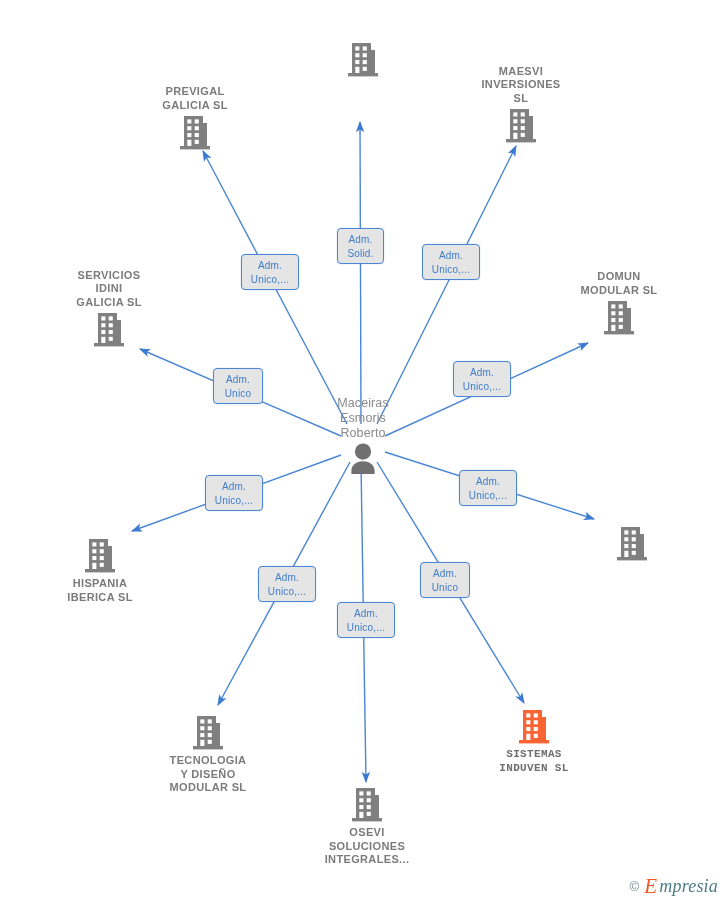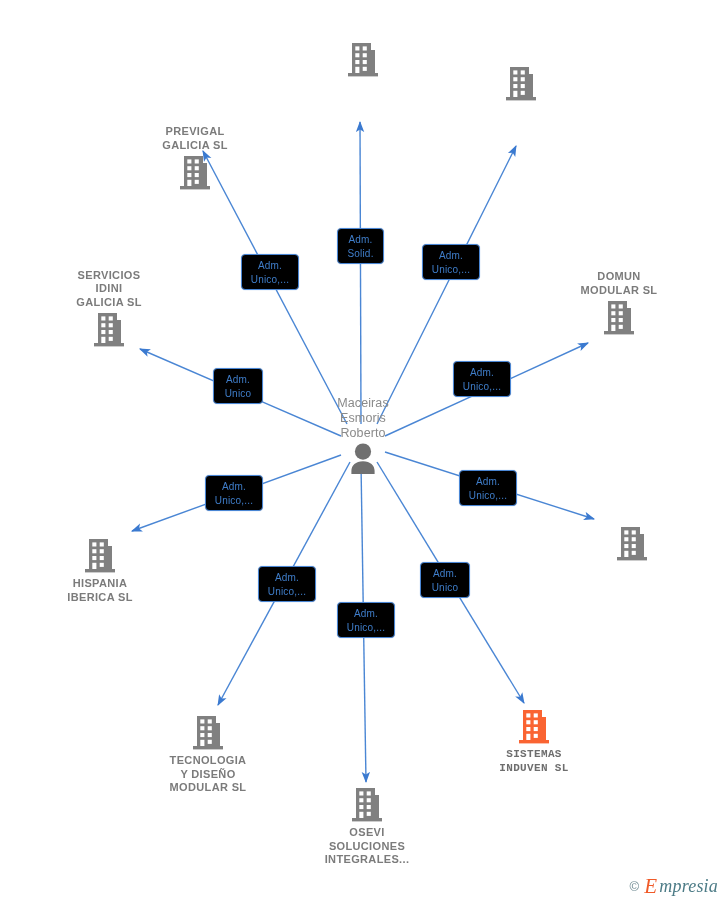--- a/index.html
+++ b/index.html
@@ -54,21 +54,21 @@
     font-size: 12.5px;
     line-height: 15px;
     letter-spacing: 0.1px;
     margin-top: 12px;
   }
 
   
   .edge-label {
     position: absolute;
     box-sizing: border-box;
-    background: #000000;
+    background: #e5e5e5;
     border: 1px solid #4a86d4;
     border-radius: 4px;
     color: #3f7dc9;
     font-size: 10px;
     line-height: 14px;
     letter-spacing: 0.2px;
     text-align: center;
     padding: 4px 6px 5px 6px;
     white-space: pre-line;
     box-shadow: 0 0 0 0.5px rgba(74,134,212,0.15);
@@ -123,21 +123,21 @@
         <line x1="385" y1="436" x2="588" y2="343" stroke="#4a86d4" stroke-width="1.4" marker-end="url(#arrowhead)"></line>
         <line x1="341" y1="455" x2="132" y2="531" stroke="#4a86d4" stroke-width="1.4" marker-end="url(#arrowhead)"></line>
         <line x1="385" y1="452" x2="594" y2="519" stroke="#4a86d4" stroke-width="1.4" marker-end="url(#arrowhead)"></line>
         <line x1="350" y1="462" x2="218" y2="705" stroke="#4a86d4" stroke-width="1.4" marker-end="url(#arrowhead)"></line>
         <line x1="361" y1="464" x2="366" y2="782" stroke="#4a86d4" stroke-width="1.4" marker-end="url(#arrowhead)"></line>
         <line x1="377" y1="462" x2="524" y2="703" stroke="#4a86d4" stroke-width="1.4" marker-end="url(#arrowhead)"></line>
       </g>
   </svg>
 
   <div id="nodes-layer">
-      <div class="node caption-above" style="left: 195px; top: 85px; margin-top: 40px;">
+      <div class="node caption-above" style="left: 195px; top: 85px;">
         <span class="caption">PREVIGAL
 GALICIA  SL</span>
         <span class="glyph"><svg width="34" height="38" viewBox="0 0 34 38">
             <rect x="6" y="2" width="19" height="31" fill="#808080"></rect>
             <rect x="25" y="9" width="4" height="24" fill="#808080"></rect>
             <rect x="2" y="32" width="30" height="3.4" fill="#808080"></rect>
             <rect x="9.3" y="5.4" width="4.1" height="4.1" fill="#ffffff"></rect>
             <rect x="16.7" y="5.4" width="4.1" height="4.1" fill="#ffffff"></rect>
             <rect x="9.3" y="12.2" width="4.1" height="4.1" fill="#ffffff"></rect>
             <rect x="16.7" y="12.2" width="4.1" height="4.1" fill="#ffffff"></rect>
@@ -156,20 +156,23 @@
             <rect x="16.7" y="5.4" width="4.1" height="4.1" fill="#ffffff"></rect>
             <rect x="9.3" y="12.2" width="4.1" height="4.1" fill="#ffffff"></rect>
             <rect x="16.7" y="12.2" width="4.1" height="4.1" fill="#ffffff"></rect>
             <rect x="9.3" y="19" width="4.1" height="4.1" fill="#ffffff"></rect>
             <rect x="16.7" y="19" width="4.1" height="4.1" fill="#ffffff"></rect>
             <rect x="9.3" y="25.8" width="4.1" height="6.2" fill="#ffffff"></rect>
             <rect x="16.7" y="25.8" width="4.1" height="4.1" fill="#ffffff"></rect>
           </svg></span>
       </div>
       <div class="node caption-above" style="left: 521px; top: 64.5px;">
+        <span class="caption">MAESVI
+INVERSIONES
+SL</span>
         <span class="glyph"><svg width="34" height="38" viewBox="0 0 34 38">
             <rect x="6" y="2" width="19" height="31" fill="#808080"></rect>
             <rect x="25" y="9" width="4" height="24" fill="#808080"></rect>
             <rect x="2" y="32" width="30" height="3.4" fill="#808080"></rect>
             <rect x="9.3" y="5.4" width="4.1" height="4.1" fill="#ffffff"></rect>
             <rect x="16.7" y="5.4" width="4.1" height="4.1" fill="#ffffff"></rect>
             <rect x="9.3" y="12.2" width="4.1" height="4.1" fill="#ffffff"></rect>
             <rect x="16.7" y="12.2" width="4.1" height="4.1" fill="#ffffff"></rect>
             <rect x="9.3" y="19" width="4.1" height="4.1" fill="#ffffff"></rect>
             <rect x="16.7" y="19" width="4.1" height="4.1" fill="#ffffff"></rect>

